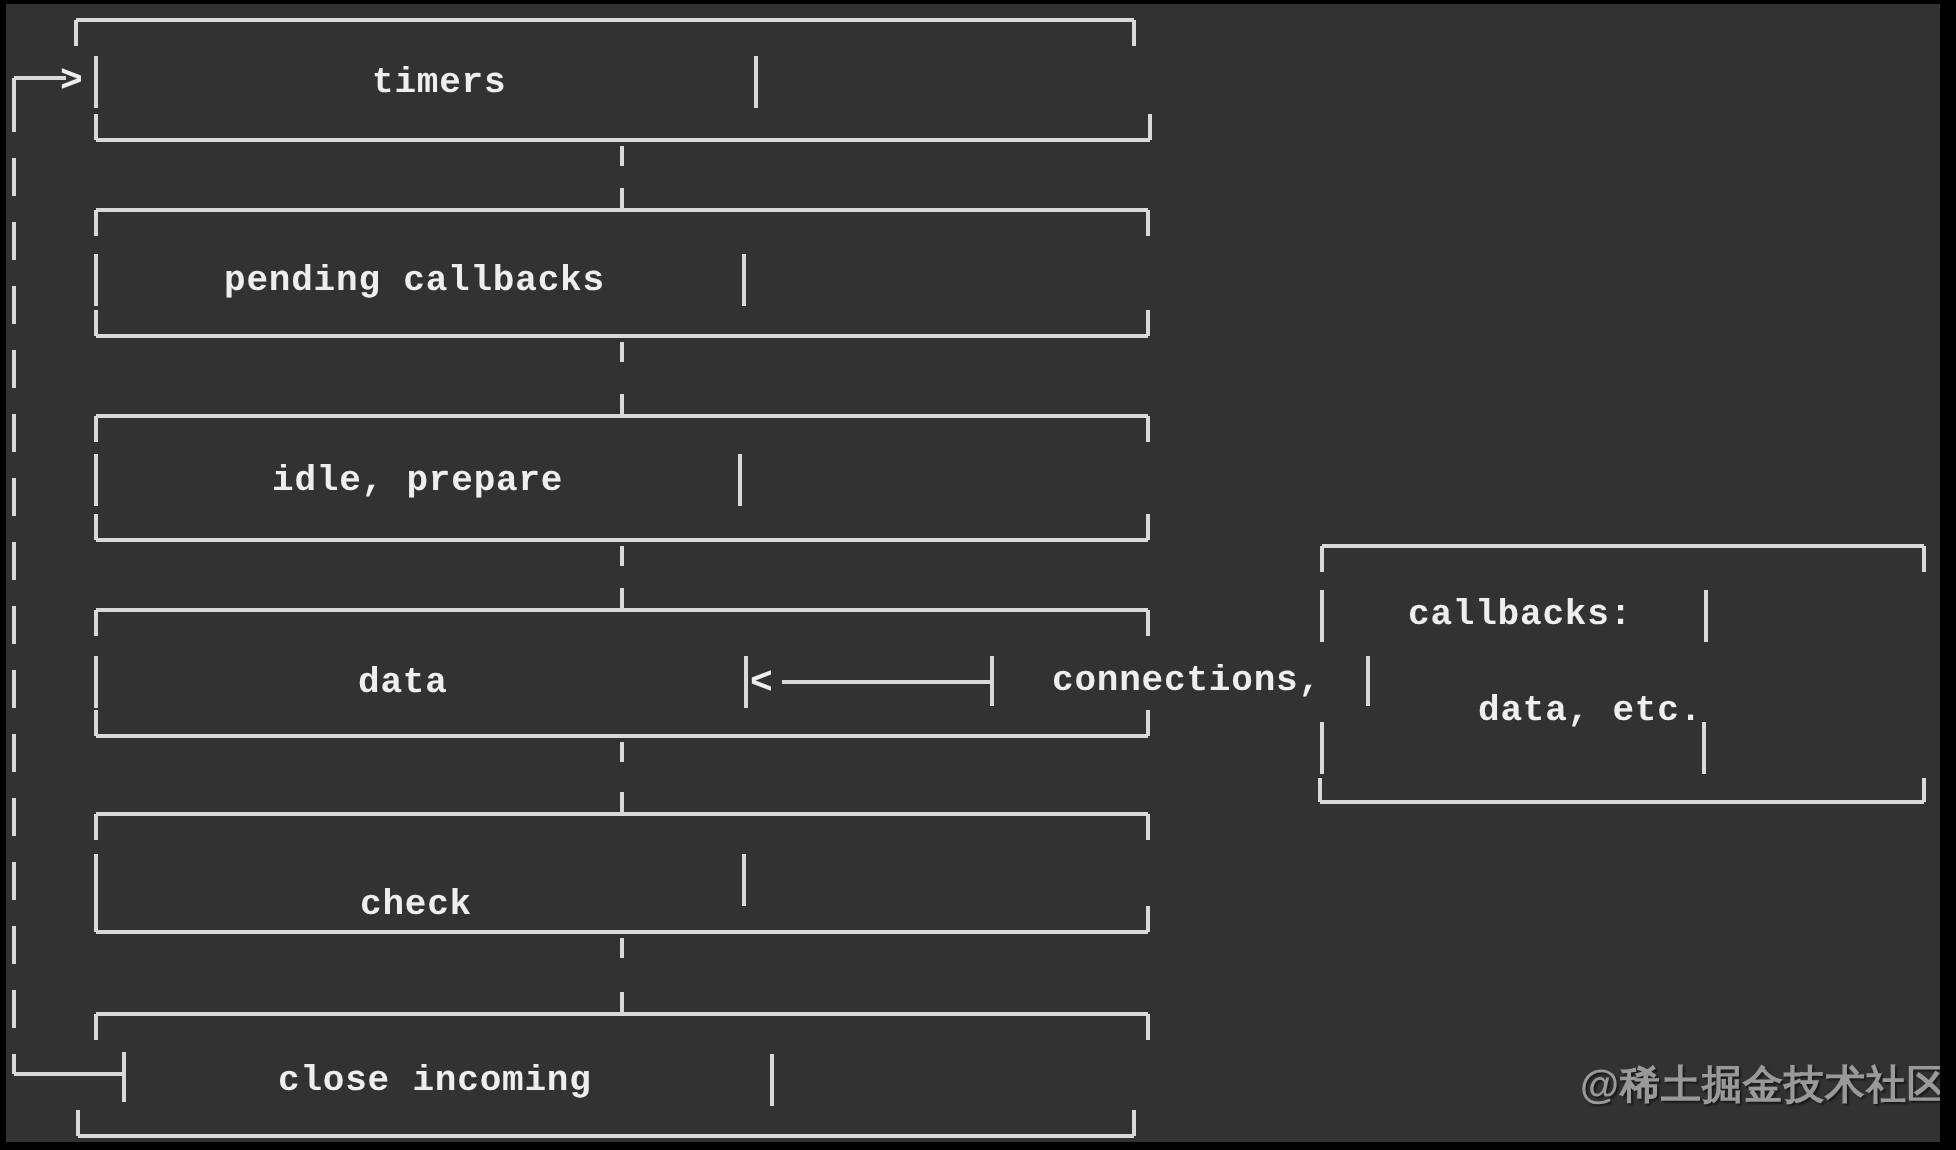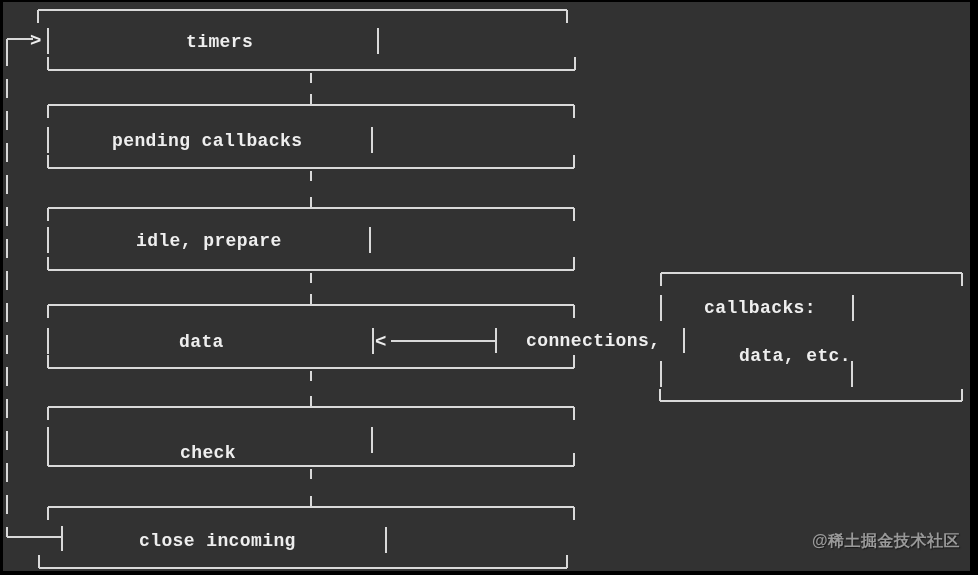--- a/index.html
+++ b/index.html
@@ -43,23 +43,23 @@
     transform:translateY(-50%);
     white-space:pre;
     line-height:1;
   }
   .arrow-glyph{
     font-size:19px;
     letter-spacing:0;
   }
   #watermark{
     position:absolute;
-    right:18px;top:533px;
+    right:4px;top:533px;
     font-family:"Liberation Sans", sans-serif;
-    font-size:16px;
+    font-size:20px;
     color:var(--watermark);
     text-shadow:1px 1px 1px rgba(0,0,0,0.5);
     letter-spacing:0.5px;
     transform:none;
   }
 </style>
 </head>
 <body>
 
 <div id="canvas">

